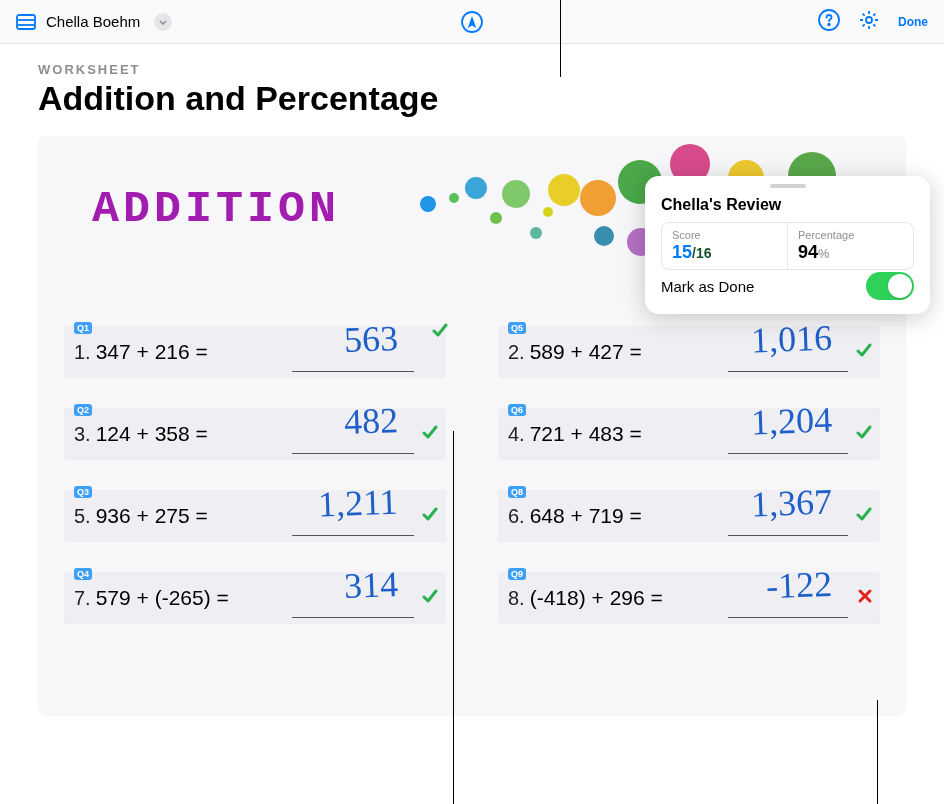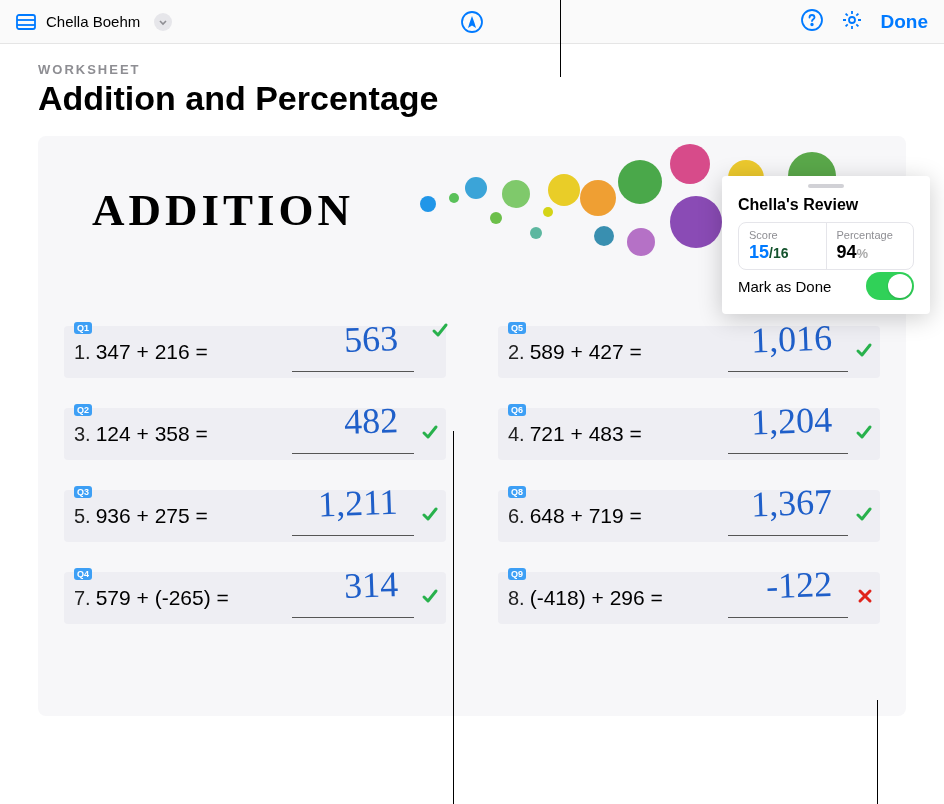--- a/index.html
+++ b/index.html
@@ -6,47 +6,47 @@
 body { font-family: -apple-system, BlinkMacSystemFont, "Segoe UI", sans-serif; background: #fff; width: 944px; height: 804px; overflow: hidden; position: relative; }
 
 .toolbar { display: flex; align-items: center; padding: 8px 16px; border-bottom: 1px solid #e5e5e5; background: #fafafa; height: 44px; position: relative; z-index: 5; }
 .toolbar-left { display: flex; align-items: center; gap: 10px; justify-content: center; }
 .menu-icon { color: #007aff; cursor: pointer; display: flex; }
 .user-name { font-size: 15px; font-weight: 500; color: #000; }
 .chevron { display: inline-flex; align-items: center; justify-content: center; width: 18px; height: 18px; border-radius: 50%; background: #e6e6ea; color: #8e8e93; margin-left: 4px; cursor: pointer; }
 .toolbar-center { position: absolute; left: 50%; transform: translateX(-50%); color: #007aff; cursor: pointer; display: flex; }
 .toolbar-right { margin-left: auto; display: flex; align-items: center; gap: 18px; color: #007aff; }
 .toolbar-right svg, .toolbar-right .done { cursor: pointer; }
-.done { font-size: 19px; font-weight: 600; }
+.done { font-size: 12px; font-weight: 600; }
 
 .content { padding: 18px 38px; position: relative; height: 760px; }
 .label { font-size: 13px; letter-spacing: 2px; color: #8e8e93; font-weight: 600; text-transform: uppercase; }
 .title { font-size: 34px; font-weight: 800; margin-top: 2px; margin-bottom: 18px; }
 
 .workarea { background: #f7f7f9; border-radius: 8px; padding: 40px 20px 20px; height: 580px; position: relative; overflow: hidden; }
 
 .addition-header { position: relative; height: 110px; margin-bottom: 16px; }
-.addition-text { font-size: 45px; font-weight: 800; letter-spacing: 4px; color: #000000; position: absolute; left: 34px; top: 8px; font-family: Liberation Serif, serif; }
+.addition-text { font-size: 45px; font-weight: 800; letter-spacing: 4px; color: #a21caf; position: absolute; left: 34px; top: 8px; font-family: Liberation Mono, monospace; }
 .bubbles { position: absolute; right: -10px; top: -38px; width: 500px; height: 180px; }
 .bubble { position: absolute; border-radius: 50%; }
 
 .questions { display: flex; gap: 52px; padding: 0 6px; margin-top: 40px; }
 .col { flex: 1; display: flex; flex-direction: column; gap: 30px; }
 .qrow { background: #eeeef3; border-radius: 4px; padding: 4px 10px 4px 6px; display: flex; align-items: baseline; position: relative; height: 52px; }
 .nbadge { background: #3d9ff5; color: #fff; font-size: 9px; font-weight: 700; padding: 1px 3px; border-radius: 3px; position: absolute; left: 10px; top: -4px; }
 .num { font-size: 20px; color: #222; padding-left: 4px; margin-right: 5px; align-self: center; }
 .expr { font-size: 21px; color: #000; align-self: center; }
 .ans { font-family: "Comic Sans MS", cursive; font-size: 36px; color: #1f5fc9; font-weight: 500; position: absolute; transform: rotate(-2deg); white-space: nowrap; }
 .underline { position: absolute; border-bottom: 1.5px solid #555; bottom: 6px; right: 32px; }
 .mark { position: absolute; right: 6px; top: 50%; transform: translateY(-50%); }
 .mark.out { right: -4px; top: -6px; transform: none; }
 .check svg { color: #28b14c; }
 .wrong svg { color: #e0241b; }
 
-.review-card { position: absolute; right: 14px; top: 132px; width: 208px; background: #fff; border-radius: 4px; box-shadow: 0 4px 24px rgba(0,0,0,0.2); padding: 12px 16px 14px; z-index: 10; }
+.review-card { position: absolute; right: 14px; top: 132px; width: 285px; background: #fff; border-radius: 14px; box-shadow: 0 4px 24px rgba(0,0,0,0.2); padding: 12px 16px 14px; z-index: 10; }
 .grabber { width: 36px; height: 4px; background: #d1d1d6; border-radius: 2px; margin: -4px auto 8px; }
 .review-title { font-size: 16px; font-weight: 700; margin-bottom: 8px; }
 .review-stats { display: flex; border: 1px solid #e5e5ea; border-radius: 8px; overflow: hidden; margin-bottom: 2px; }
 .stat { flex: 1; padding: 6px 10px; }
 .stat + .stat { border-left: 1px solid #e5e5ea; }
 .stat-label { font-size: 11px; color: #8e8e93; margin-bottom: 1px; }
 .stat-val { font-size: 18px; font-weight: 700; color: #007aff; }
 .stat-val .sub { font-size: 14px; font-weight: 600; color: #14532d; }
 .stat-val.pct { color: #000; }
 .stat-val.pct .sub { color: #aaa; font-size: 13px; }

